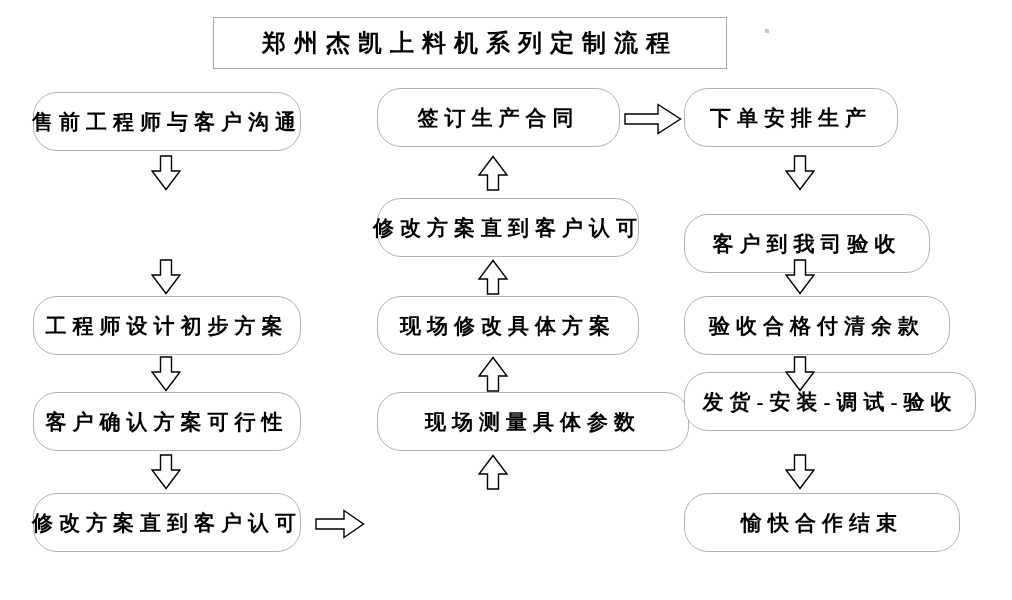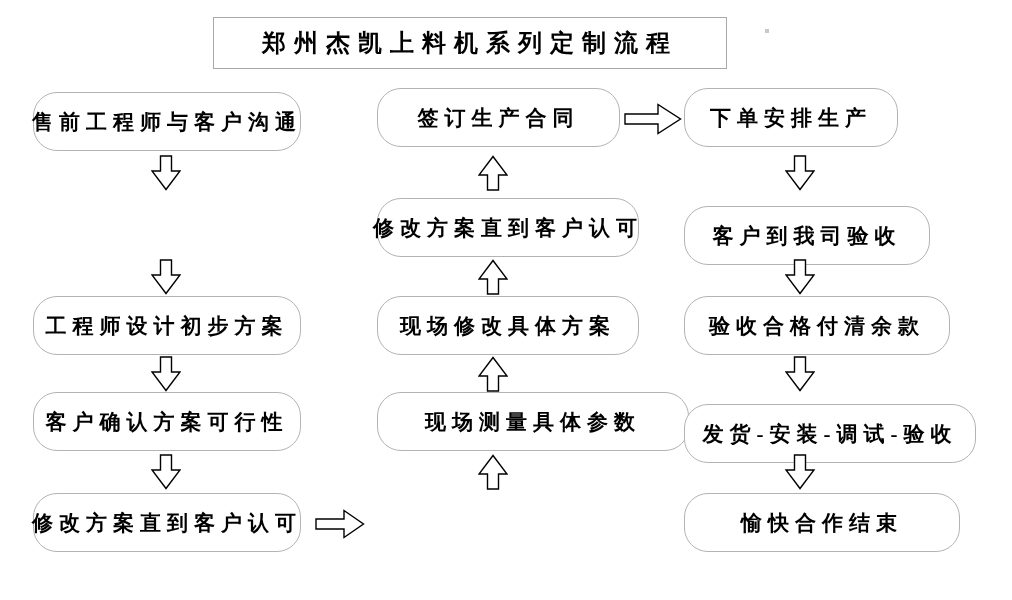--- a/index.html
+++ b/index.html
@@ -137,27 +137,27 @@
 
   <span class="arrow" style="left:624px;top:103px">
     <svg width="58" height="32" viewBox="0 0 58 32">
         <polygon points="1,11 34,11 34,1.5 56.5,16 34,30.5 34,21 1,21" fill="#ffffff" stroke="#000000" stroke-width="1.4"></polygon>
       </svg>
   </span>
 
   <div class="node" style="left:684px;top:88px;width:214px">
     <span class="node-text">下单安排生产</span>
   </div>
-  <div class="node" style="left:684px;top:206px;width:246px">
+  <div class="node" style="left:684px;top:214px;width:246px">
     <span class="node-text">客户到我司验收</span>
   </div>
   <div class="node" style="left:684px;top:296px;width:266px">
     <span class="node-text">验收合格付清余款</span>
   </div>
-  <div class="node" style="left:684px;top:404px;width:292px">
+  <div class="node" style="left:684px;top:372px;width:292px">
     <span class="node-text">发货-安装-调试-验收</span>
   </div>
   <div class="node" style="left:684px;top:493px;width:276px">
     <span class="node-text">愉快合作结束</span>
   </div>
 
   <span class="arrow" style="left:785px;top:155px">
     <svg width="30" height="36" viewBox="0 0 30 36">
         <polygon points="9.5,1 20.5,1 20.5,16 29,16 15,34.5 1,16 9.5,16" fill="#ffffff" stroke="#000000" stroke-width="1.4"></polygon>
       </svg>

